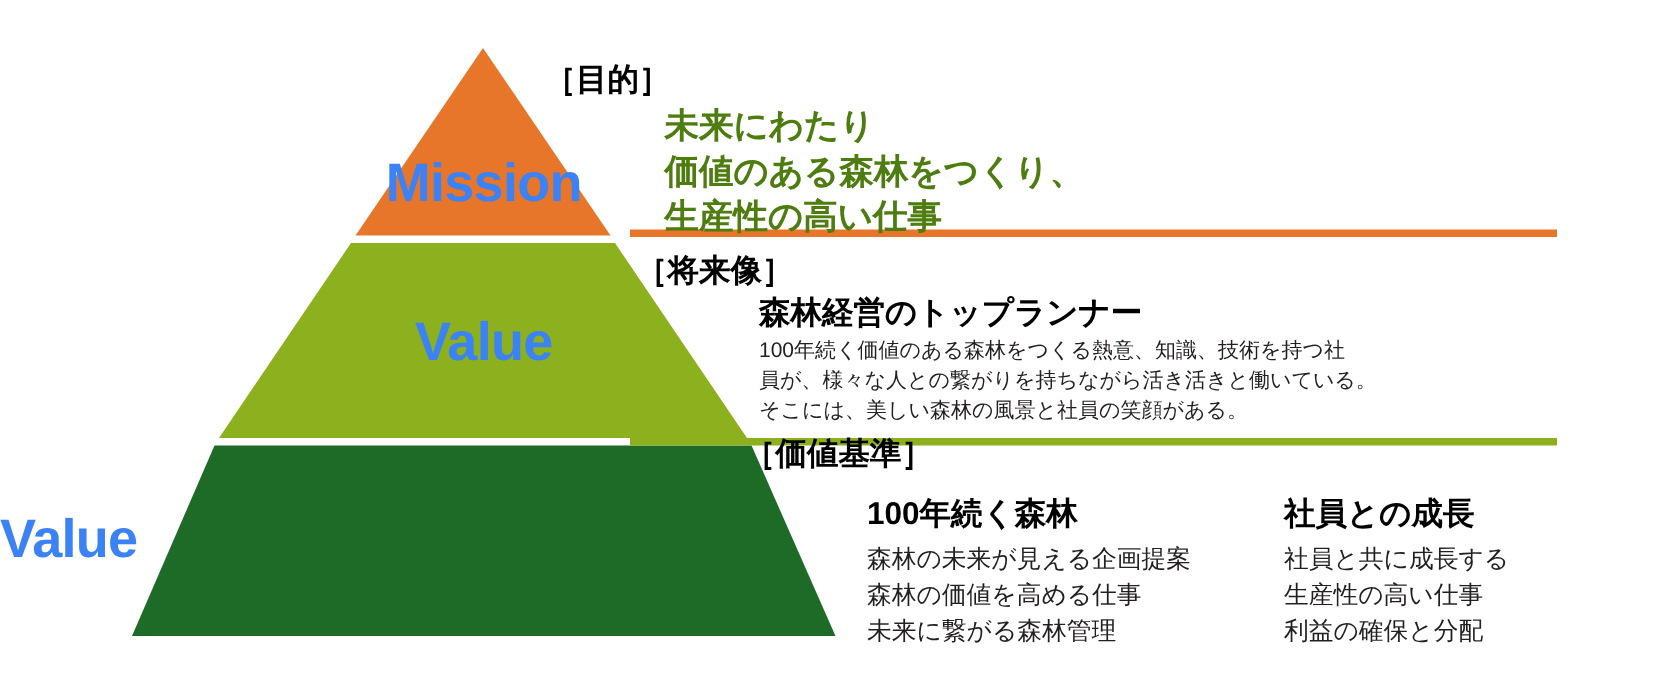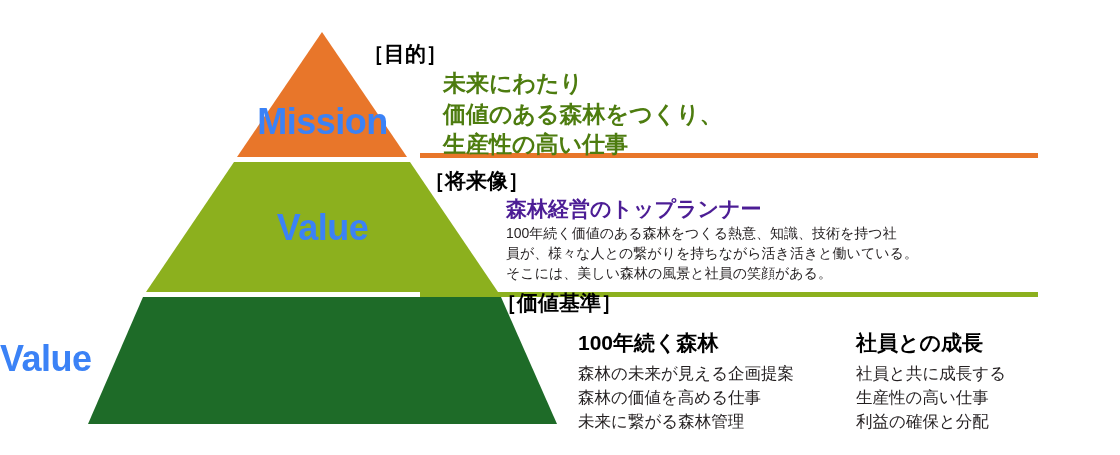--- a/index.html
+++ b/index.html
@@ -90,21 +90,21 @@
     line-height: 1.33;
     white-space: nowrap;
   }
   
   #vision-heading {
     position: absolute;
     left: 506px;
     top: 198px;
     font-size: 21px;
     font-weight: bold;
-    color: #4c1d95;
+    color: #000000;
     white-space: nowrap;
     line-height: 1;
   }
   #vision-body {
     position: absolute;
     left: 506px;
     top: 224px;
     width: 540px;
     font-size: 14px;
     color: #231f20;

